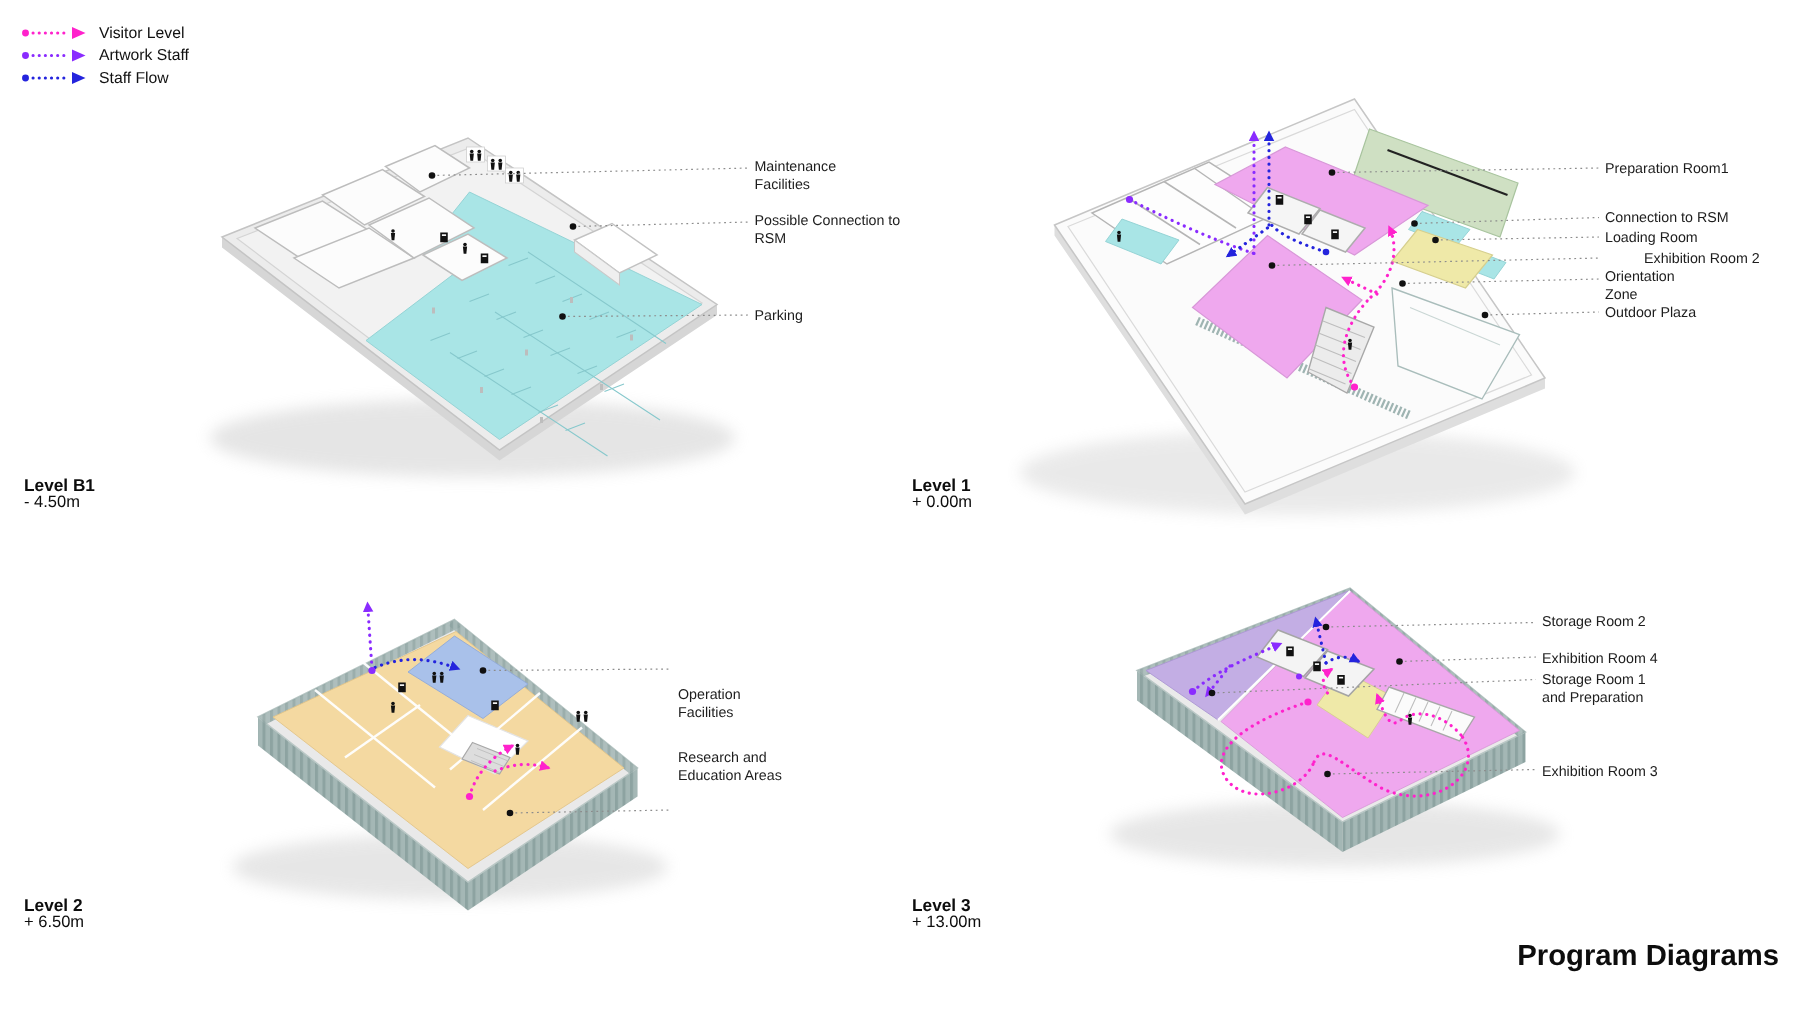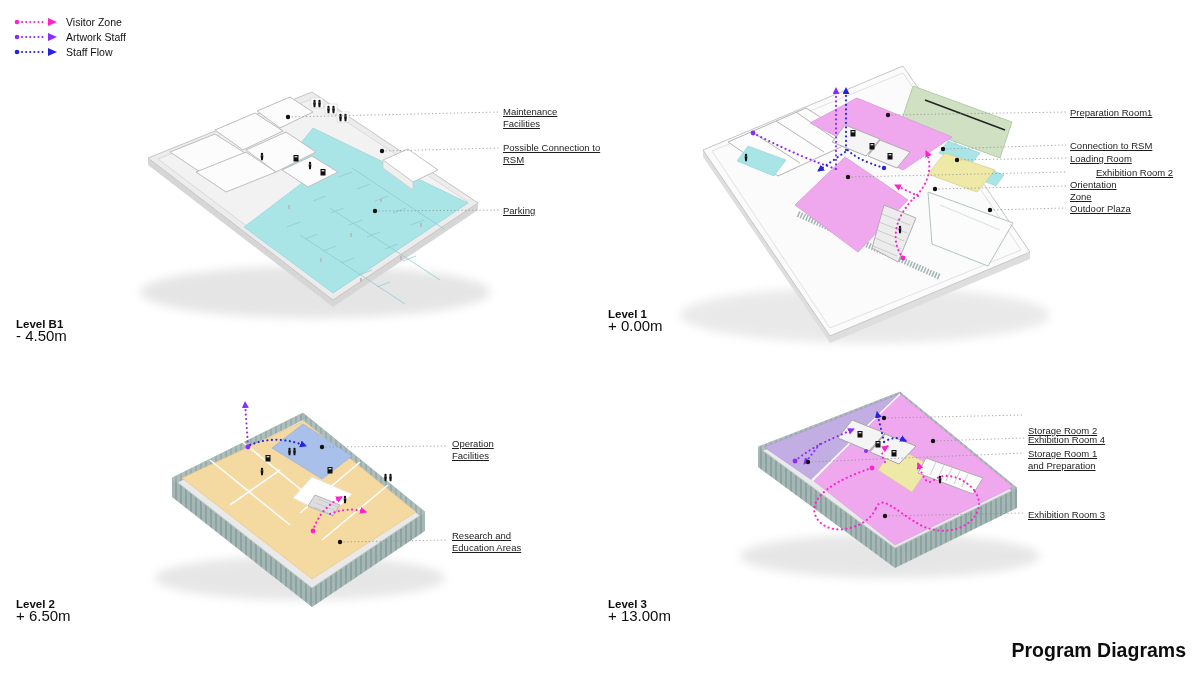--- a/index.html
+++ b/index.html
@@ -7,27 +7,26 @@
     width:1200px;height:675px;position:relative;background:#ffffff;
     font-family:"Liberation Sans",sans-serif;overflow:hidden;color:#111;
   }
   #canvas{position:absolute;left:0;top:0}
   .legend{position:absolute;left:13px;top:14px}
   .legend-row{display:flex;align-items:center;height:15px;gap:7px}
   .legend-label{font-size:10.5px;color:#111}
   .ann{
     position:absolute;font-size:9.5px;line-height:11.5px;color:#1d1d1d;
     white-space:pre-line;
-    text-decoration:underline;
   }
   .lvl{position:absolute}
   .lvl-name{font-size:11.5px;font-weight:bold;color:#0d0d0d;line-height:12px}
-  .lvl-elev{font-size:15px;color:#0d0d0d;line-height:11px}
+  .lvl-elev{font-size:11px;color:#0d0d0d;line-height:11px}
   #title{
-    position:absolute;right:14px;top:626px;font-size:19.5px;font-weight:bold;color:#0d0d0d;margin-top:13px;
+    position:absolute;right:14px;top:626px;font-size:19.5px;font-weight:bold;color:#0d0d0d;
   }
 </style>
 </head>
 <body>
 
 <svg id="canvas" width="1200" height="675" viewBox="0 0 1200 675">
   <defs>
     <pattern id="stripes" width="5" height="8" patternUnits="userSpaceOnUse">
       <rect width="5" height="8" fill="#a4b7b5"></rect>
       <rect width="2" height="8" fill="#8da3a1"></rect>
@@ -310,21 +309,21 @@
   </g>
 </svg>
 
 <div class="legend">
   <div class="legend-row">
     <svg width="46" height="14">
       <circle cx="4" cy="7" r="2.3" fill="#ff22cc"></circle>
       <line x1="9" y1="7" x2="33" y2="7" stroke="#ff22cc" stroke-width="2" stroke-dasharray="0.1 4" stroke-linecap="round"></line>
       <path d="M35,3 L44,7 L35,11 Z" fill="#ff22cc"></path>
     </svg>
-    <span class="legend-label">Visitor Zone</span>
+    <span class="legend-label">Visitor Level</span>
   </div>
   <div class="legend-row">
     <svg width="46" height="14">
       <circle cx="4" cy="7" r="2.3" fill="#8a2bff"></circle>
       <line x1="9" y1="7" x2="33" y2="7" stroke="#8a2bff" stroke-width="2" stroke-dasharray="0.1 4" stroke-linecap="round"></line>
       <path d="M35,3 L44,7 L35,11 Z" fill="#8a2bff"></path>
     </svg>
     <span class="legend-label">Artwork Staff</span>
   </div>
   <div class="legend-row">
@@ -344,36 +343,36 @@
 <div class="ann" style="left:503px;top:205px">Parking</div>
 
 <div class="ann" style="left:1070px;top:107px">Preparation Room1</div>
 <div class="ann" style="left:1070px;top:140px">Connection to RSM</div>
 <div class="ann" style="left:1070px;top:153px">Loading Room</div>
 <div class="ann" style="left:1096px;top:167px">Exhibition Room 2</div>
 <div class="ann" style="left:1070px;top:179px">Orientation
 Zone</div>
 <div class="ann" style="left:1070px;top:203px">Outdoor Plaza</div>
 
-<div class="ann" style="left:452px;top:438px">Operation
+<div class="ann" style="left:452px;top:458px">Operation
 Facilities</div>
-<div class="ann" style="left:452px;top:530px">Research and
+<div class="ann" style="left:452px;top:500px">Research and
 Education Areas</div>
 
-<div class="ann" style="left:1028px;top:425px">Storage Room 2</div>
+<div class="ann" style="left:1028px;top:409px">Storage Room 2</div>
 <div class="ann" style="left:1028px;top:434px">Exhibition Room 4</div>
 <div class="ann" style="left:1028px;top:448px">Storage Room 1
 and Preparation</div>
 <div class="ann" style="left:1028px;top:509px">Exhibition Room 3</div>
 
 <div class="lvl" style="left:16px;top:318px">
   <div class="lvl-name">Level B1</div>
   <div class="lvl-elev">- 4.50m</div>
 </div>
-<div class="lvl" style="left:608px;top:308px">
+<div class="lvl" style="left:608px;top:318px">
   <div class="lvl-name">Level 1</div>
   <div class="lvl-elev">+ 0.00m</div>
 </div>
 <div class="lvl" style="left:16px;top:598px">
   <div class="lvl-name">Level 2</div>
   <div class="lvl-elev">+ 6.50m</div>
 </div>
 <div class="lvl" style="left:608px;top:598px">
   <div class="lvl-name">Level 3</div>
   <div class="lvl-elev">+ 13.00m</div>

